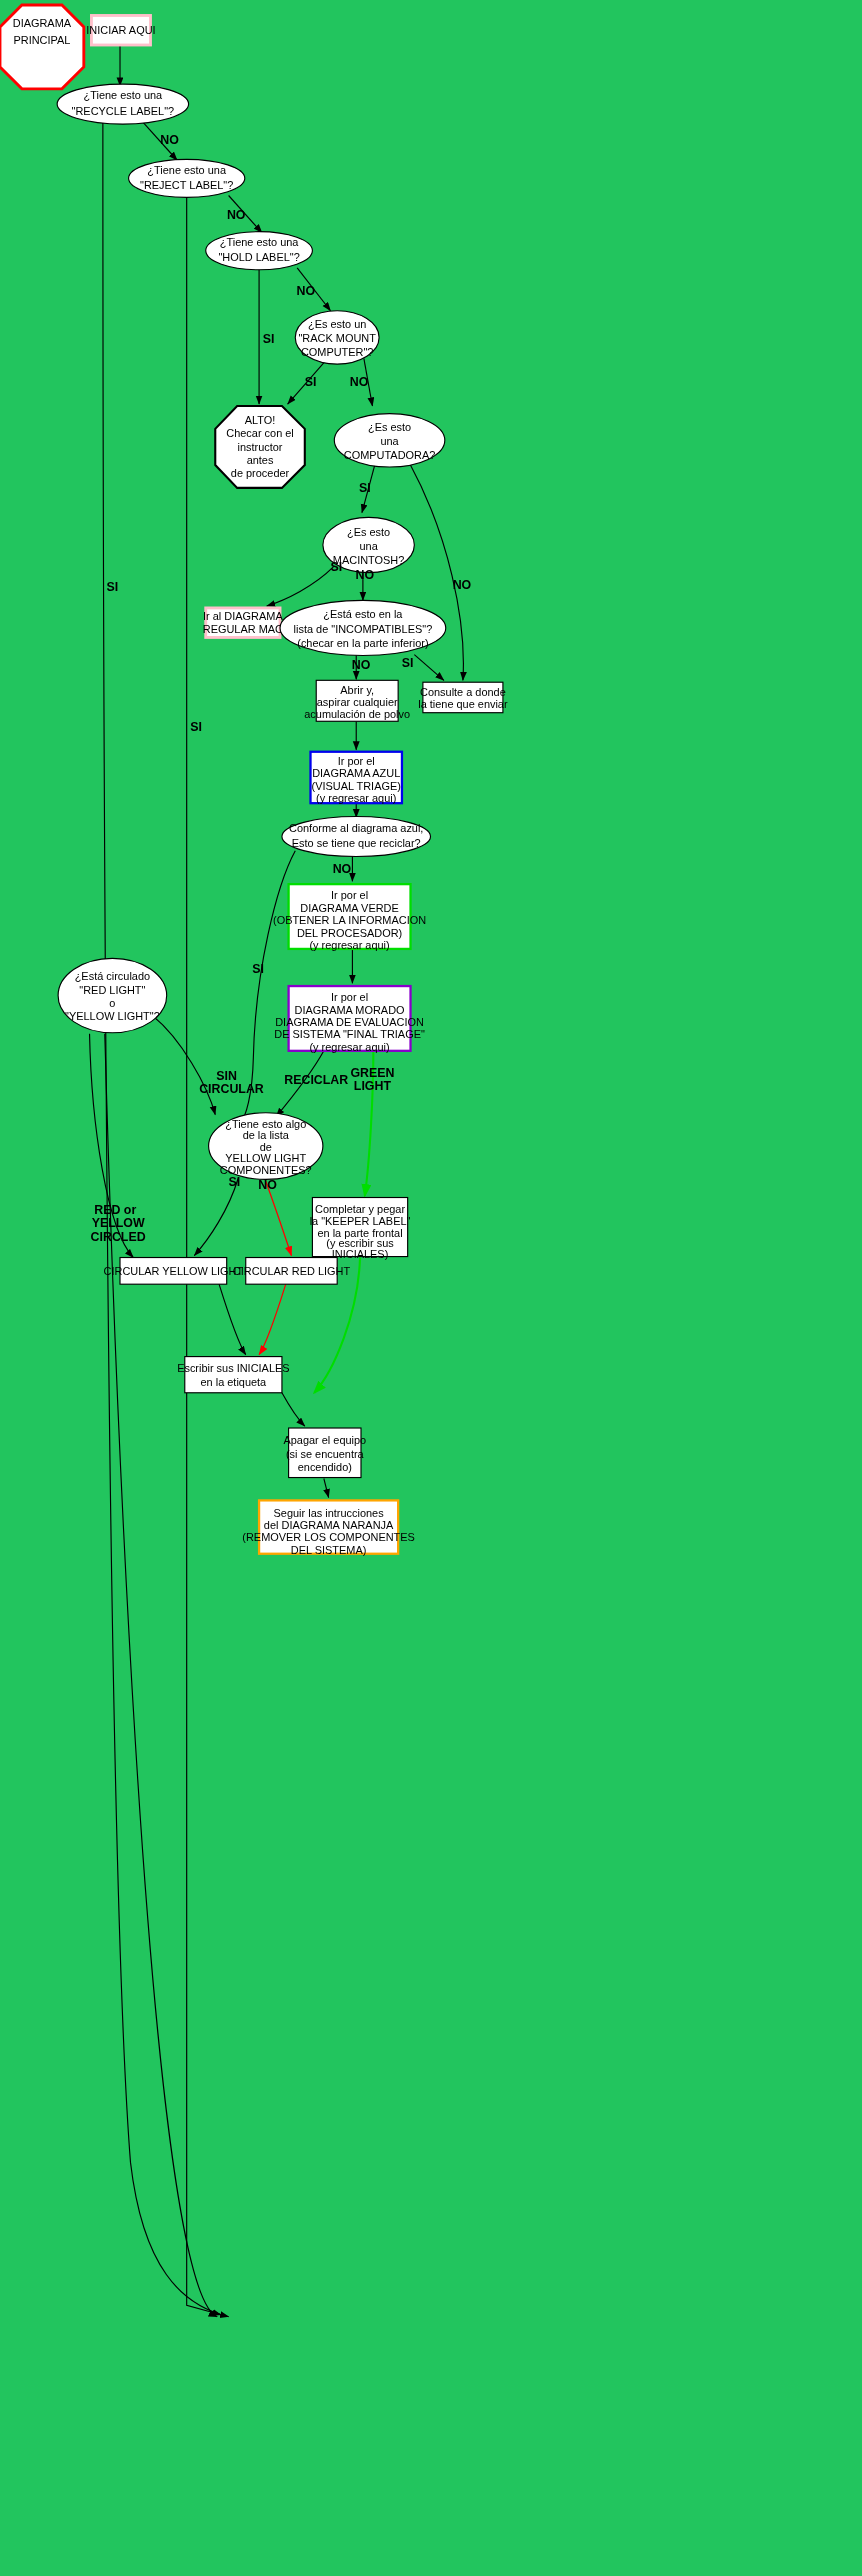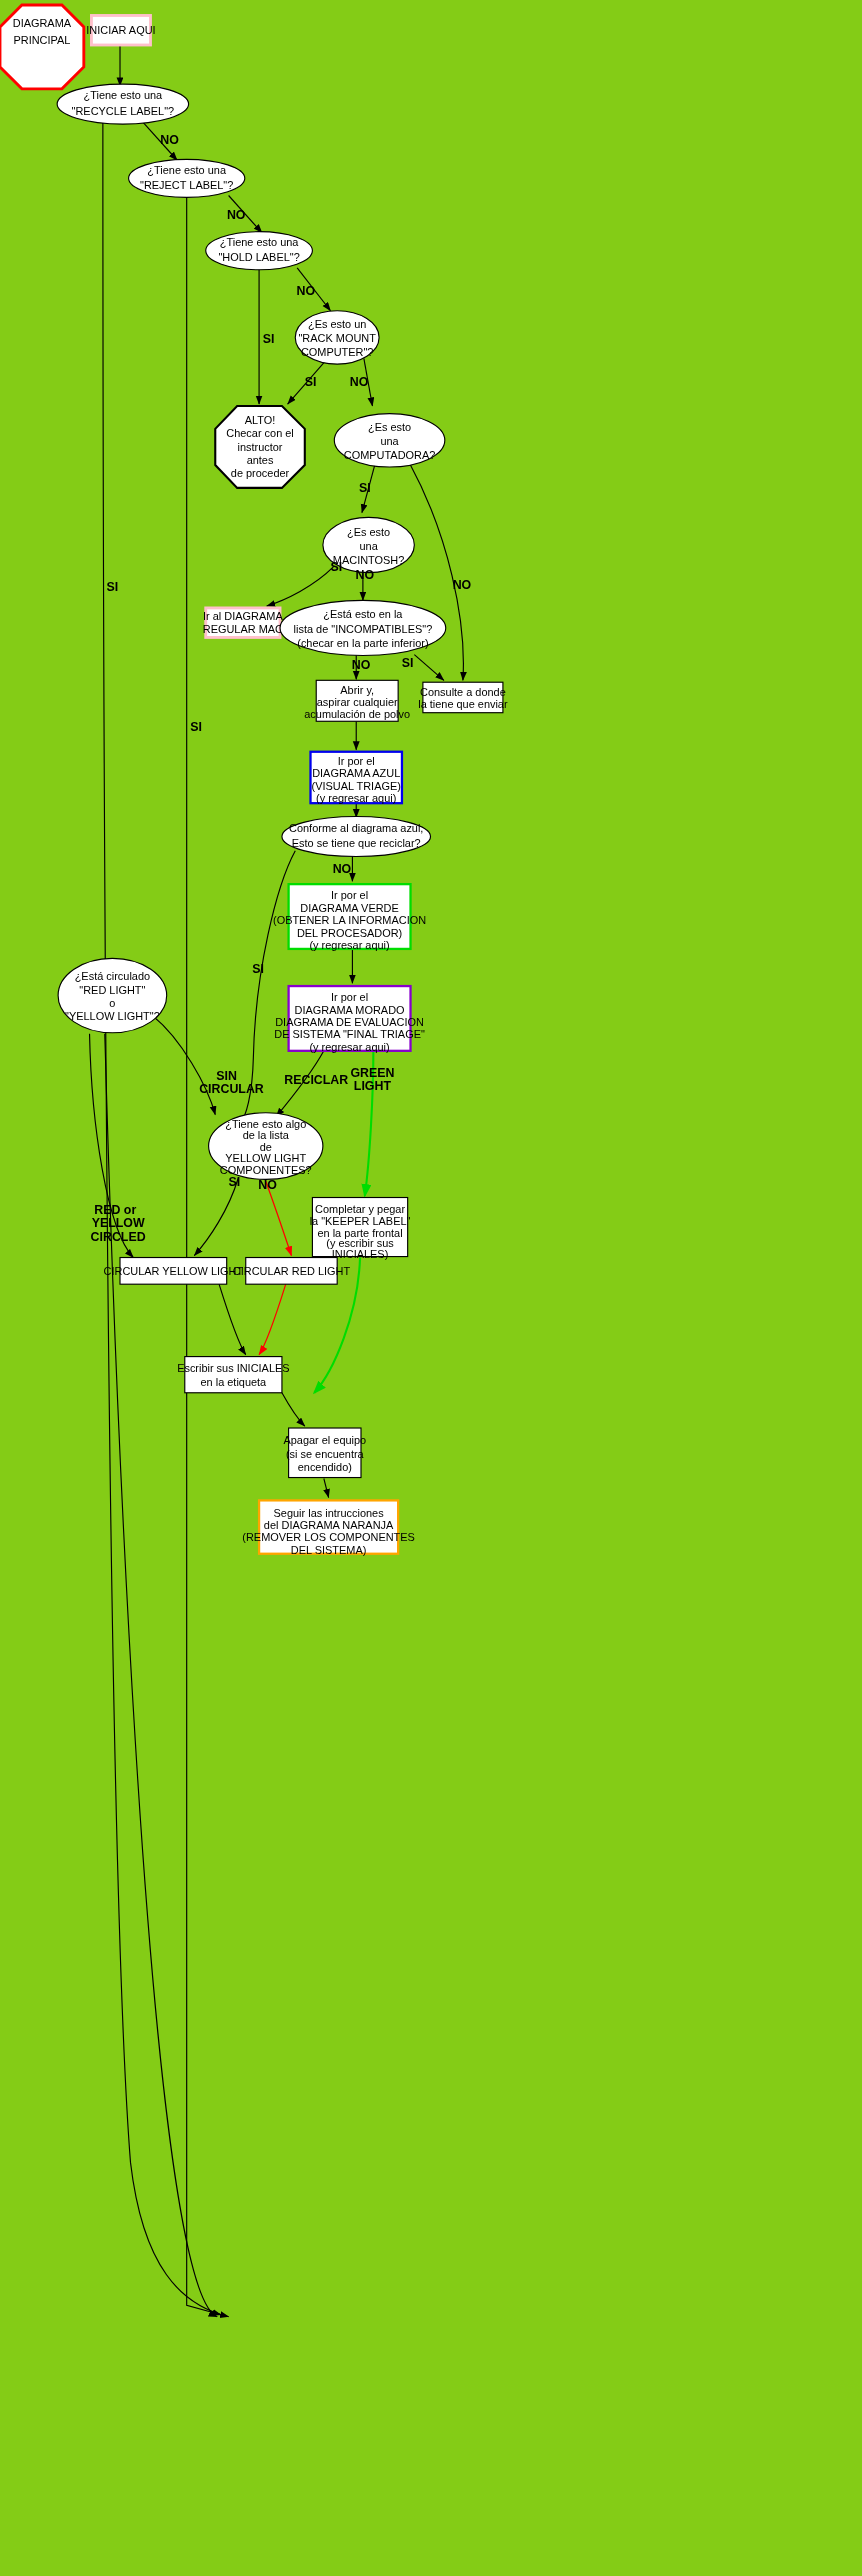--- a/index.html
+++ b/index.html
@@ -1,17 +1,17 @@
 <!DOCTYPE html>
 <html><head>
 <meta charset="utf-8">
 <style>
   html,body{margin:0;padding:0;background:#ffffff;}
   body{font-family:"Liberation Sans",sans-serif;}
-  #wrap{position:relative;width:862px;height:2576px;background:#84cc16;overflow:hidden;}
+  #wrap{position:relative;width:862px;height:2576px;background:#22c55e;overflow:hidden;}
   svg{display:block;}
   text{font-family:"Liberation Sans",sans-serif;fill:#000;}
   .nt{font-size:11.5px;text-anchor:middle;dominant-baseline:middle;}
   .el{font-size:13px;text-anchor:middle;dominant-baseline:middle;font-weight:bold;}
   .edge{fill:none;stroke:#000;stroke-width:1.2;}
   .edge-red{fill:none;stroke:#ff0000;stroke-width:1.3;}
   .edge-green{fill:none;stroke:#00dd00;stroke-width:2.2;}
   .shape{fill:#ffffff;stroke:#000;stroke-width:1.2;}
   .oct-red{fill:#ffffff;stroke:#ff0000;stroke-width:3;}
   .oct-blk{fill:#ffffff;stroke:#000;stroke-width:2.2;}

